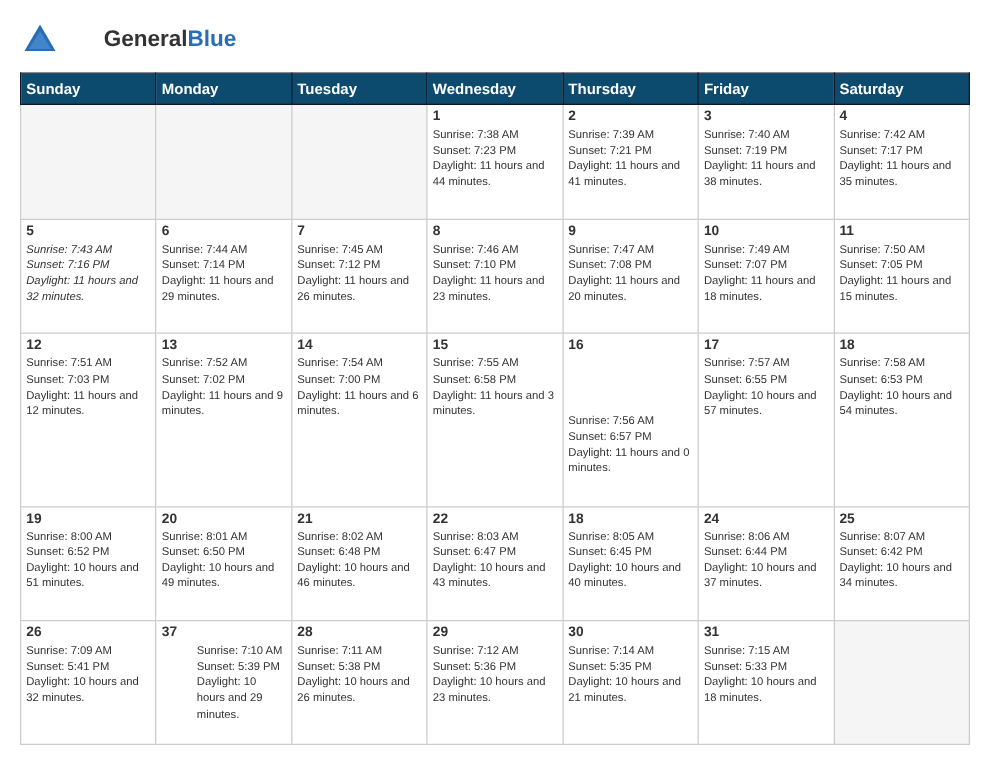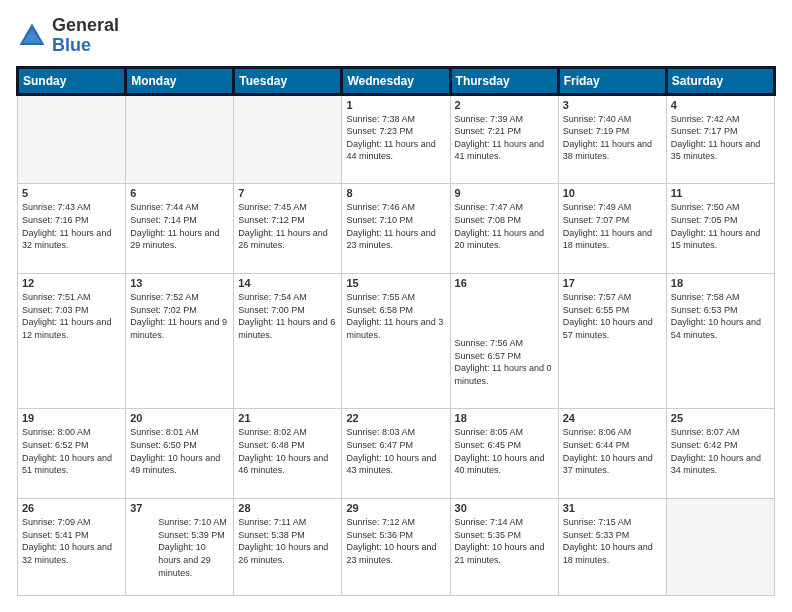--- a/index.html
+++ b/index.html
@@ -23,22 +23,22 @@
       align-items: flex-start;
       margin-bottom: 10px;
     }
     .logo {
       display: flex;
       align-items: center;
       gap: 4px;
     }
     .logo-text {
       display: flex;
-      flex-direction: column;
       line-height: 1.1;
+      margin-left: 31px;
     }
     .logo-general {
       font-size: 18px;
       font-weight: bold;
       color: #333;
     }
     .logo-blue {
       font-size: 18px;
       font-weight: bold;
       color: #2a6db5;
@@ -60,27 +60,27 @@
       color: #555;
     }
     .calendar {
       flex: 1;
       border: 1px solid #ccc;
       border-collapse: collapse;
       width: 100%;
       table-layout: fixed;
     }
     .calendar th {
-      background: #0369a1;
+      background: #0c4a6e;
       color: white;
       padding: 5px 4px;
       font-size: 12px;
       font-weight: bold;
       text-align: left;
-      border: 3px solid #0f172a;
+      border: 1px solid #0f172a;
     }
     .calendar td {
       border: 1px solid #ccc;
       vertical-align: top;
       padding: 3px 4px;
       font-size: 9.5px;
       color: #333;
       background: #fff;
       height: 80px;
     }
@@ -157,21 +157,21 @@
           <td>
             <span class="day-number">4</span>
             <div class="cell-text" style="white-space: pre-line;">Sunrise: 7:42 AM
 Sunset: 7:17 PM
 Daylight: 11 hours and 35 minutes.</div>
           </td>
         </tr>
         <tr class="week-row">
           <td>
             <span class="day-number">5</span>
-            <div class="cell-text" style="white-space: pre-line;">Sunrise: 7:43 AM
+            <div class="cell-text" style="white-space: pre-line; font-style: italic;">Sunrise: 7:43 AM
 Sunset: 7:16 PM
 Daylight: 11 hours and 32 minutes.</div>
           </td>
           <td>
             <span class="day-number">6</span>
             <div class="cell-text" style="white-space: pre-line;">Sunrise: 7:44 AM
 Sunset: 7:14 PM
 Daylight: 11 hours and 29 minutes.</div>
           </td>
           <td>

